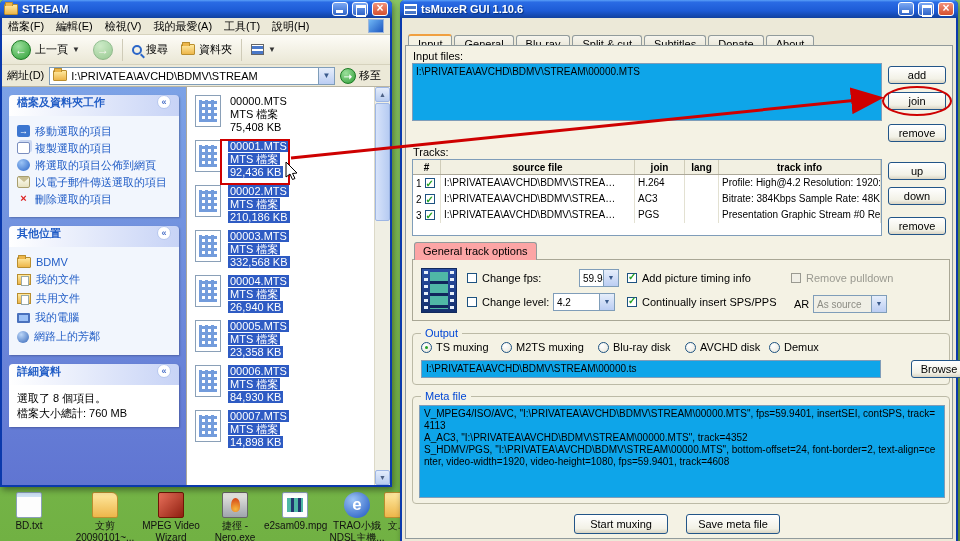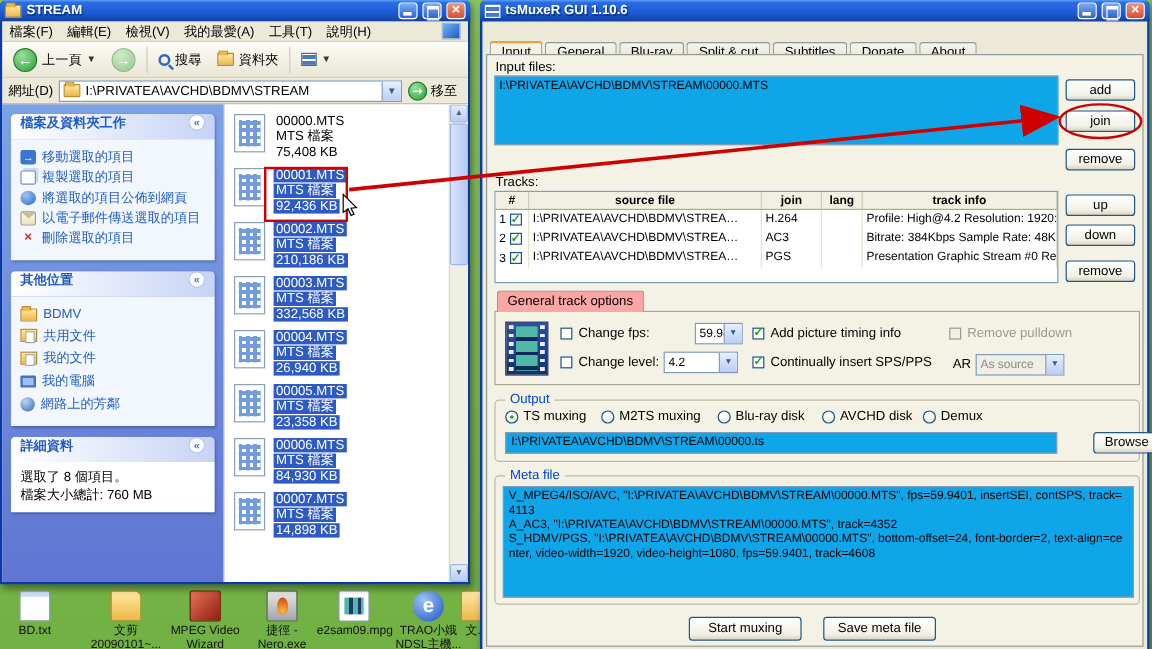--- a/index.html
+++ b/index.html
@@ -300,25 +300,25 @@
           <span>其他位置</span>
           <span class="chev">«</span>
         </div>
         <div class="panel-b">
           <div class="pl-item">
             <span class="mini-folder"></span>
             <span>BDMV</span>
           </div>
           <div class="pl-item">
             <span class="doc-fold"></span>
-            <span>共用文件</span>
+            <span>我的文件</span>
           </div>
           <div class="pl-item">
             <span class="doc-fold"></span>
-            <span>我的文件</span>
+            <span>共用文件</span>
           </div>
           <div class="pl-item">
             <span class="monitor"></span>
             <span>我的電腦</span>
           </div>
           <div class="pl-item">
             <span class="net"></span>
             <span>網路上的芳鄰</span>
           </div>
         </div>

